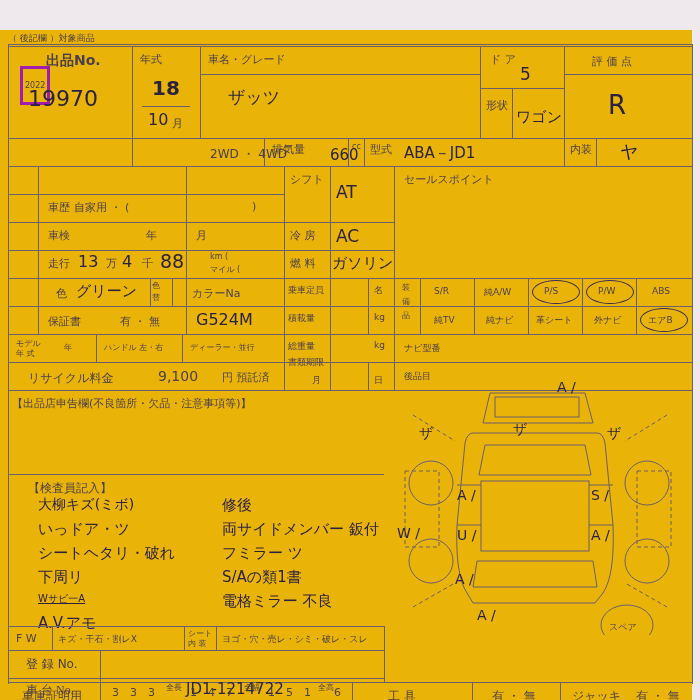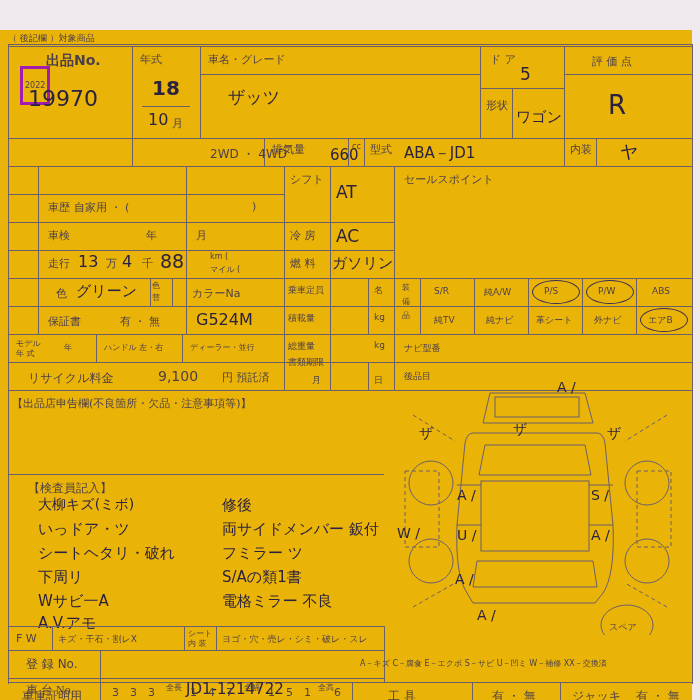--- a/index.html
+++ b/index.html
@@ -207,21 +207,21 @@
     <div class="lbl sm" style="left:404px;top:312px;">ナビ型番</div>
     <div class="lbl sm" style="left:404px;top:340px;">後品目</div>
 
     <div class="ln h" style="left:8px;top:444px;width:376px;"></div>
     <div class="lbl" style="left:28px;top:450px;font-size:12px;">【検査員記入】</div>
 
     <div class="hw sm" style="left:38px;top:466px;font-size:14px;">大柳キズ(ミボ)</div>
     <div class="hw sm" style="left:38px;top:490px;font-size:15px;">いっドア・ツ</div>
     <div class="hw sm" style="left:38px;top:514px;font-size:15px;">シートヘタリ・破れ</div>
     <div class="hw sm" style="left:38px;top:538px;font-size:15px;">下周リ</div>
-    <div class="hw sm" style="left:38px;top:562px;font-size:15px;">Wサビ一A</div>
+    <div class="hw sm" style="left:38px;top:562px;font-size:10px;text-decoration:underline;">Wサビ一A</div>
     <div class="hw sm" style="left:38px;top:584px;font-size:15px;">A.V.アモ</div>
 
     <div class="hw sm" style="left:222px;top:466px;font-size:15px;">修後</div>
     <div class="hw sm" style="left:222px;top:490px;font-size:15px;">両サイドメンバー 鈑付</div>
     <div class="hw sm" style="left:222px;top:514px;font-size:15px;">フミラー ツ</div>
     <div class="hw sm" style="left:222px;top:538px;font-size:15px;">S/Aの類1書</div>
     <div class="hw sm" style="left:222px;top:562px;font-size:15px;">電格ミラー 不良</div>
 
     <div class="carwrap">
       
@@ -287,21 +287,20 @@
 
     <div class="ln h" style="left:8px;top:648px;width:376px;"></div>
     <div class="ln h" style="left:8px;top:652px;width:684px;"></div>
     <div class="ln v" style="left:100px;top:620px;height:32px;"></div>
     <div class="ln v" style="left:384px;top:596px;height:56px;"></div>
 
     <div class="lbl" style="left:26px;top:626px;font-size:12px;">登 録 No.</div>
     <div class="lbl" style="left:26px;top:652px;font-size:12px;font-family:Liberation Serif, serif;">車 台 No.</div>
     <div class="hw sm" style="left:186px;top:650px;font-size:15px;">JD1-1214722</div>
 
-    <div class="lbl xs" style="left:360px;top:628px;">A－キズ  C－腐食  E－エクボ  S－サビ  U－凹ミ  W－補修  XX－交換済</div>
 
     <div class="ln v" style="left:100px;top:652px;height:24px;"></div>
     <div class="ln v" style="left:352px;top:652px;height:24px;"></div>
     <div class="ln v" style="left:472px;top:652px;height:24px;"></div>
     <div class="ln v" style="left:560px;top:652px;height:24px;"></div>
 
     <div class="lbl" style="left:22px;top:658px;font-size:12px;">車庫証明用</div>
 
     <div class="lbl" style="left:112px;top:656px;">3</div>
     <div class="lbl" style="left:130px;top:656px;">3</div>

